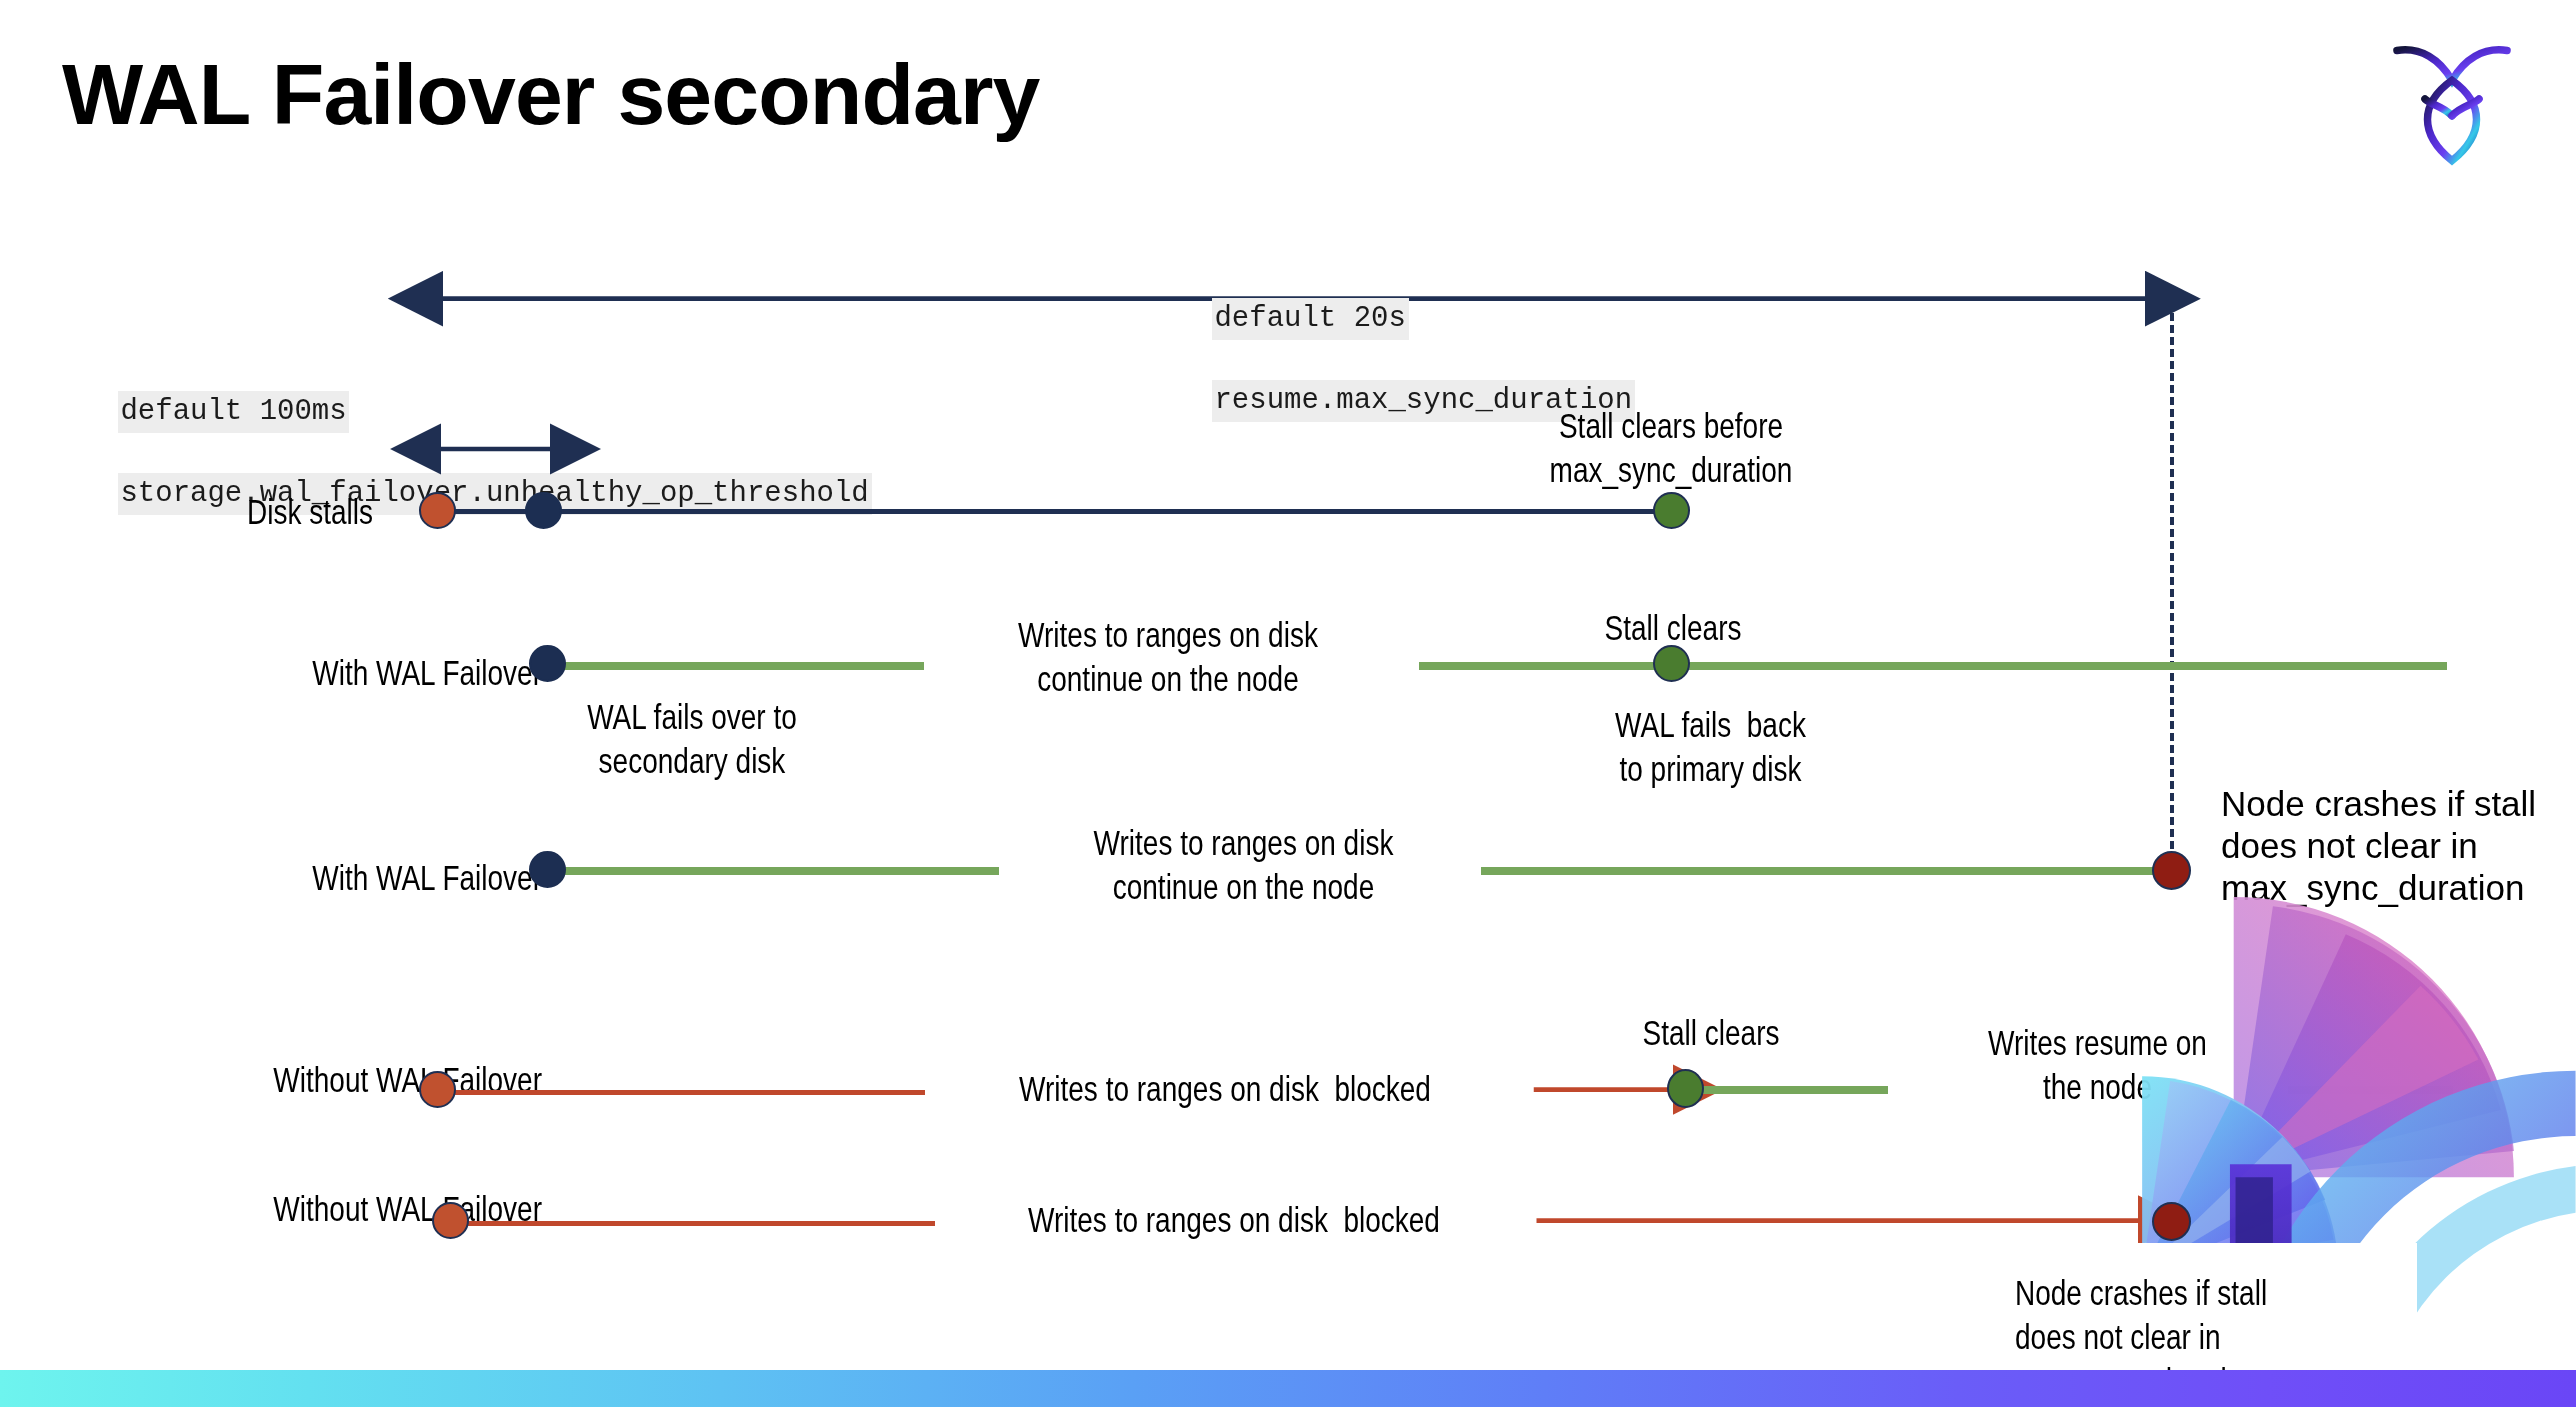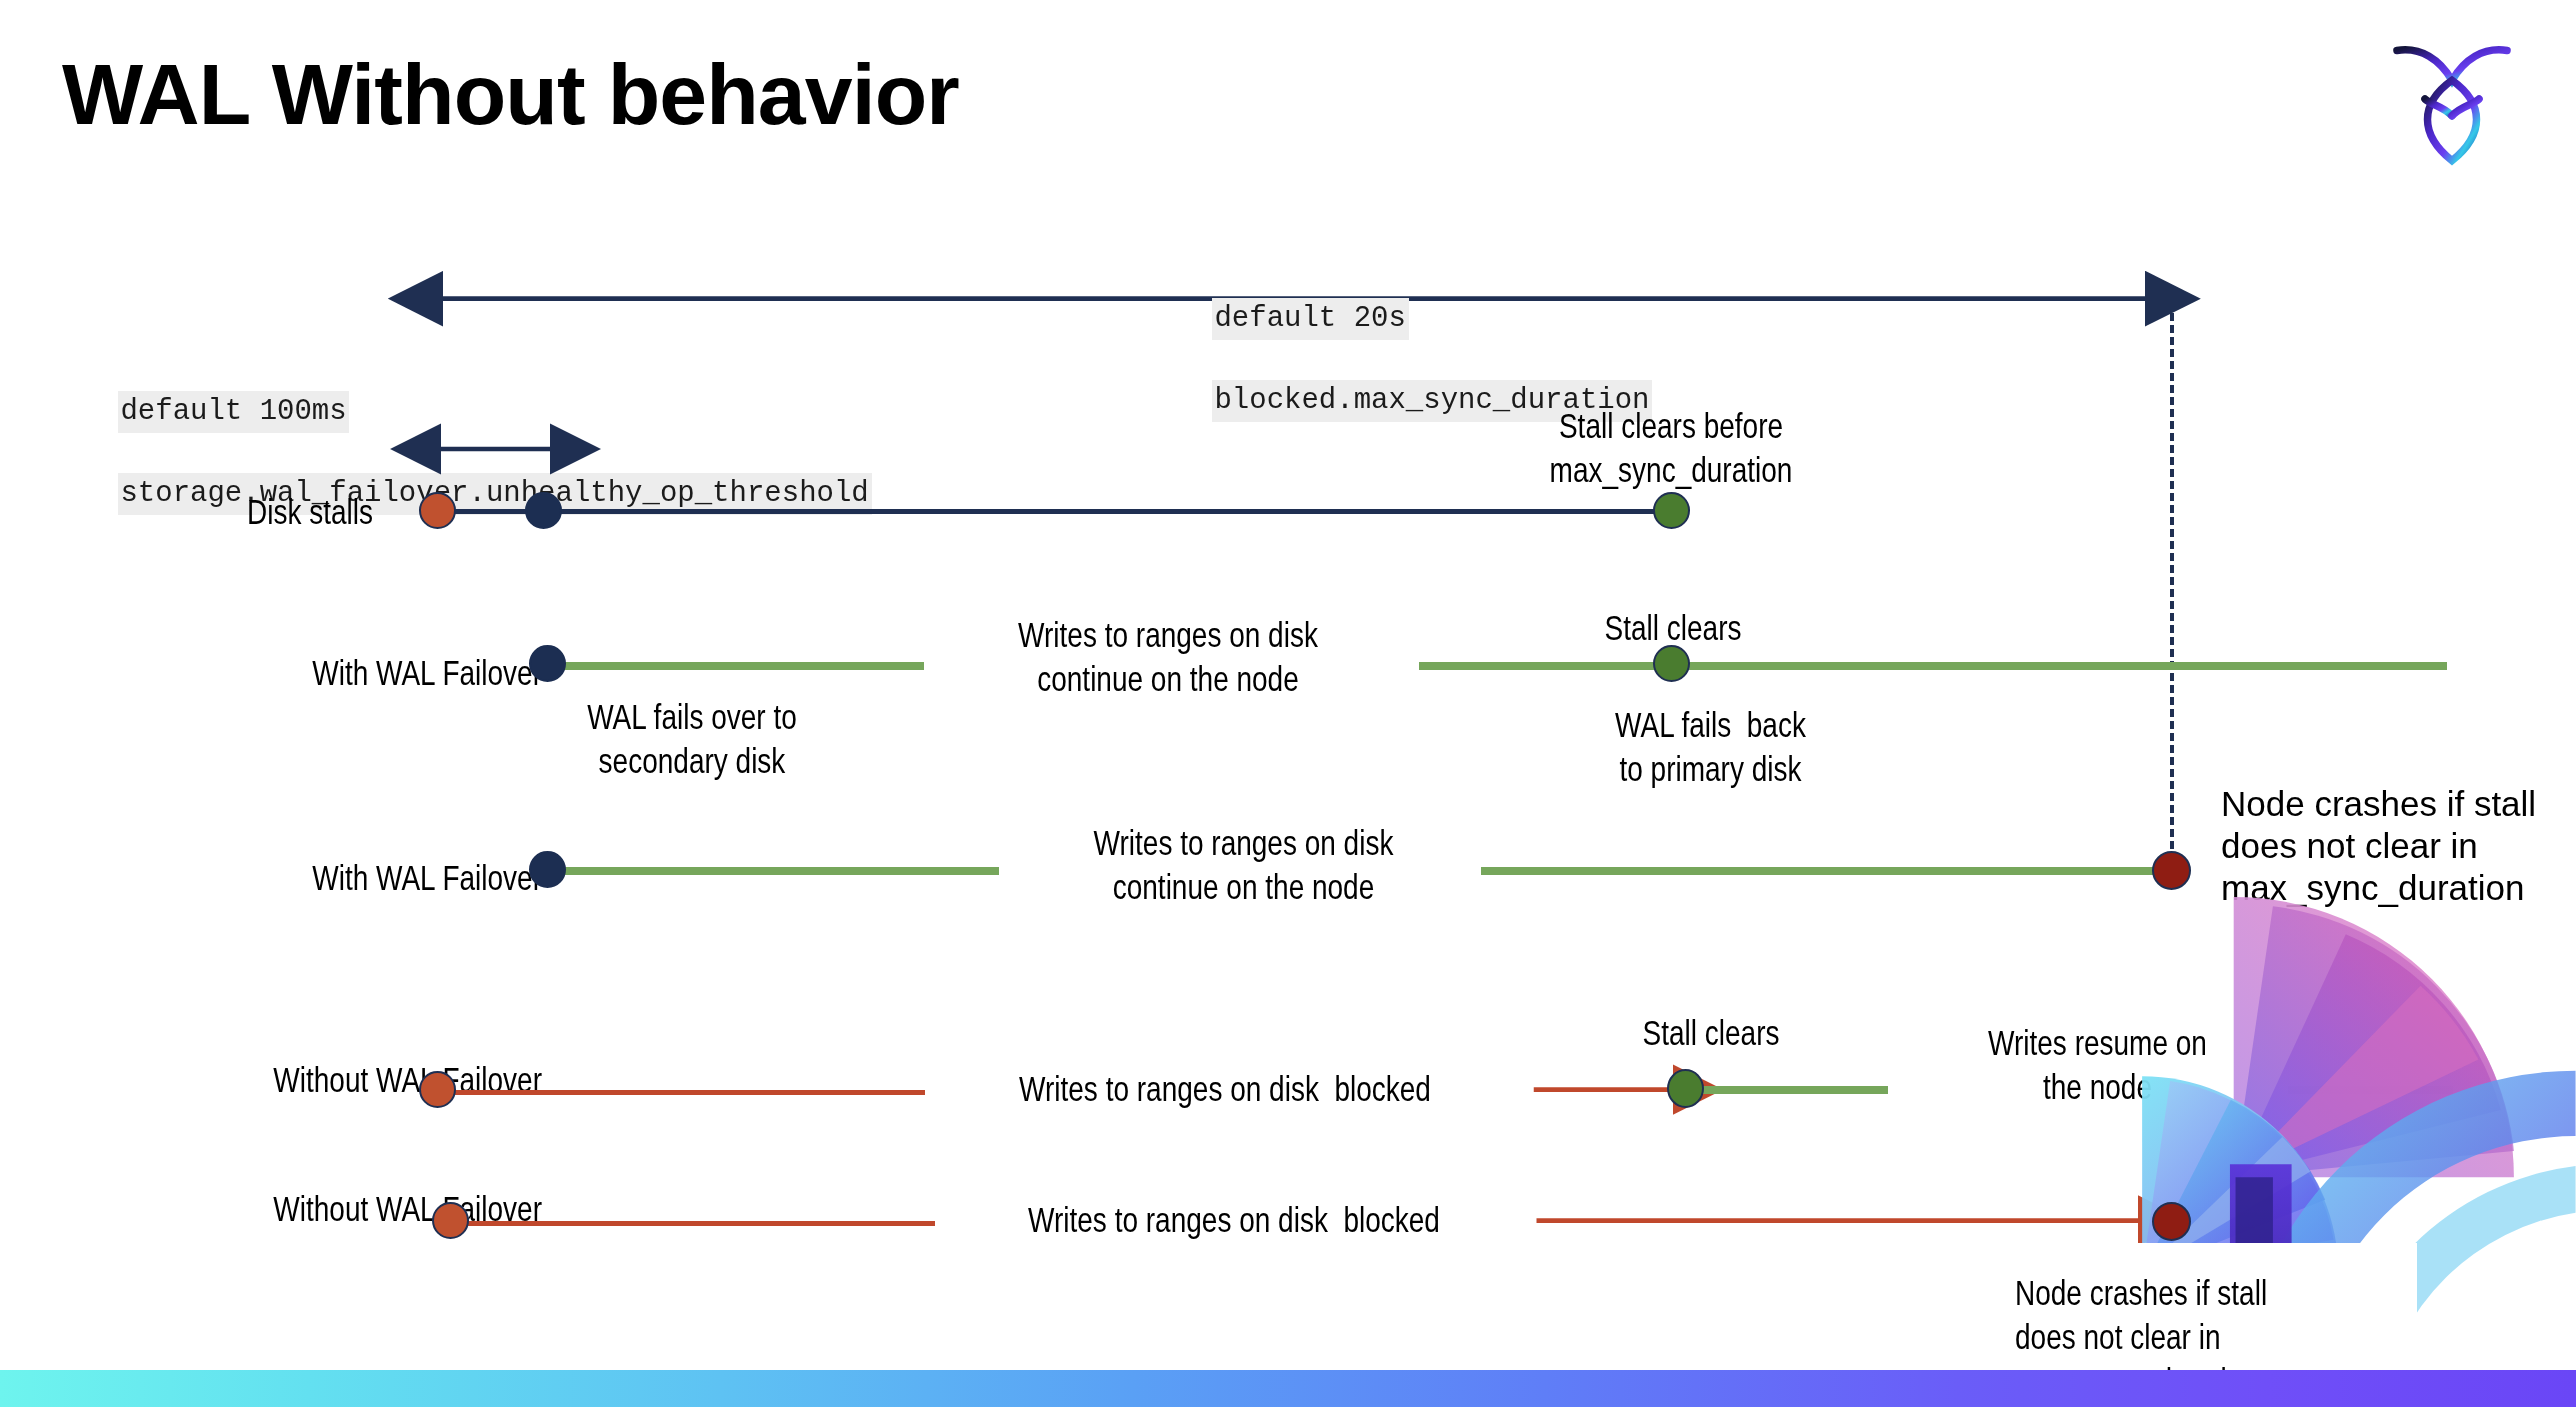--- a/index.html
+++ b/index.html
@@ -53,21 +53,21 @@
   .vdash{position:absolute;width:0;border-left:4.7px dashed #1f2f52;}
 
   .arrowsvg{position:absolute;overflow:visible;}
   .whitebox{position:absolute;background:#fff;}
 </style>
 </head>
 <body>
 
 <div id="slide">
 
-  <div class="title">WAL Without behavior</div>
+  <div class="title">WAL Failover secondary</div>
 
   <div class="logo">
     <svg width="140" height="150" viewBox="0 0 150 160" xmlns="http://www.w3.org/2000/svg">
       <defs>
         <linearGradient id="lg" x1="0" y1="0" x2="1" y2="1">
           <stop offset="0%" stop-color="#13143a"></stop>
           <stop offset="35%" stop-color="#4b27c8"></stop>
           <stop offset="62%" stop-color="#6a3ff0"></stop>
           <stop offset="80%" stop-color="#35c9e8"></stop>
           <stop offset="100%" stop-color="#1f46b8"></stop>
@@ -90,21 +90,21 @@
       </marker>
       <marker id="ahR" markerWidth="12" markerHeight="12" refX="2" refY="6" orient="auto">
         <path d="M0,0 L0,12 L12,6 Z" fill="#1f2f52"></path>
       </marker>
     </defs>
     <line x1="22" y1="20" x2="1868" y2="20" stroke="#1f2f52" stroke-width="5" marker-start="url(#ahL)" marker-end="url(#ahR)"></line>
   </svg>
 
   <div class="mono" style="left:1142px;top:258px;">
     <span>default 20s</span><br>
-    <span>blocked.max_sync_duration</span>
+    <span>resume.max_sync_duration</span>
   </div>
 
   <div class="vdash" style="left:2170px;top:301px;height:572px;"></div>
 
   <div class="mono" style="left:48px;top:351px;">
     <span>default 100ms</span><br>
     <span>storage.wal_failover.unhealthy_op_threshold</span>
   </div>
 
   <svg class="arrowsvg" style="left:419px;top:432px;width:168px;height:34px;" viewBox="0 0 180 36" width="168" height="34">

